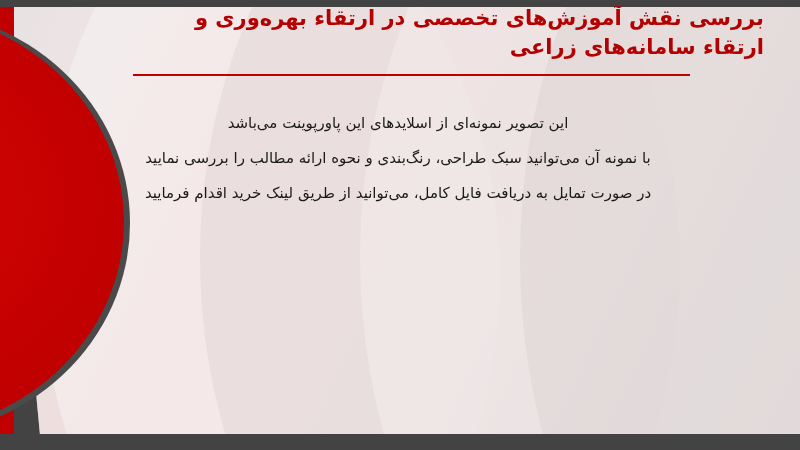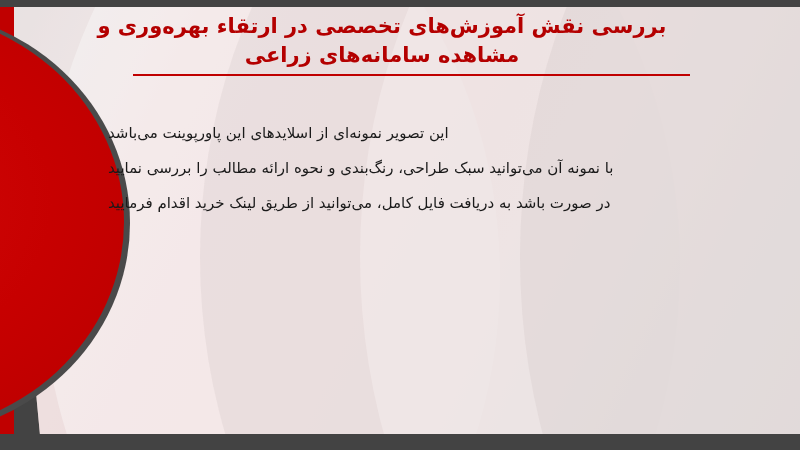--- a/index.html
+++ b/index.html
@@ -69,23 +69,22 @@
     top: 7px;
     width: 14px;
     height: 428px;
     background: #c00000;
   }
 
   
   #title-block {
     position: absolute;
     left: 0;
-    top: 12px;
+    top: 4px;
     width: 764px;
-    text-align: center;
     z-index: 6;
   }
   .title-line {
     color: #b40000;
     font-size: 21px;
     font-weight: bold;
     line-height: 29px;
     letter-spacing: 0px;
     white-space: nowrap;
     direction: rtl;
@@ -97,23 +96,23 @@
     width: 557px;
     height: 2px;
     background: #c00000;
     z-index: 6;
   }
 
   
   #body-block {
     position: absolute;
     right: 112px;
-    top: 116px;
+    top: 106px;
     width: 580px;
-    text-align: left;
+    text-align: center;
     direction: rtl;
     z-index: 6;
   }
   .body-line {
     color: #1a1a1a;
     font-size: 15px;
     line-height: 35px;
     white-space: nowrap;
     font-weight: normal;
   }
@@ -145,24 +144,24 @@
     <div class="arc" style="left:360px; top:-300px; width:900px; height:1100px; background:rgba(255,250,250,0.30);"></div>
     <div class="arc" style="left:520px; top:-320px; width:920px; height:1140px; background:rgba(200,188,188,0.22);"></div>
   </div>
 
   <div id="red-sliver"></div>
   <div id="red-ellipse-border"></div>
   <div id="red-ellipse"></div>
 
   <div id="title-block">
     <div class="title-line">بررسی نقش آموزش‌های تخصصی در ارتقاء بهره‌وری و</div>
-    <div class="title-line">مشاهده سامانه‌های زراعی</div>
+    <div class="title-line">ارتقاء سامانه‌های زراعی</div>
   </div>
   <div id="title-rule"></div>
 
   <div id="body-block">
     <div class="body-line l1">این تصویر نمونه‌ای از اسلایدهای این پاورپوینت می‌باشد</div>
     <div class="body-line l2">با نمونه آن می‌توانید سبک طراحی، رنگ‌بندی و نحوه ارائه مطالب را بررسی نمایید</div>
-    <div class="body-line l3">در صورت باشد به دریافت فایل کامل، می‌توانید از طریق لینک خرید اقدام فرمایید</div>
+    <div class="body-line l3">در صورت تمایل به دریافت فایل کامل، می‌توانید از طریق لینک خرید اقدام فرمایید</div>
   </div>
 
   <div id="bottom-edge"></div>
 </div>
 
 </body></html>

